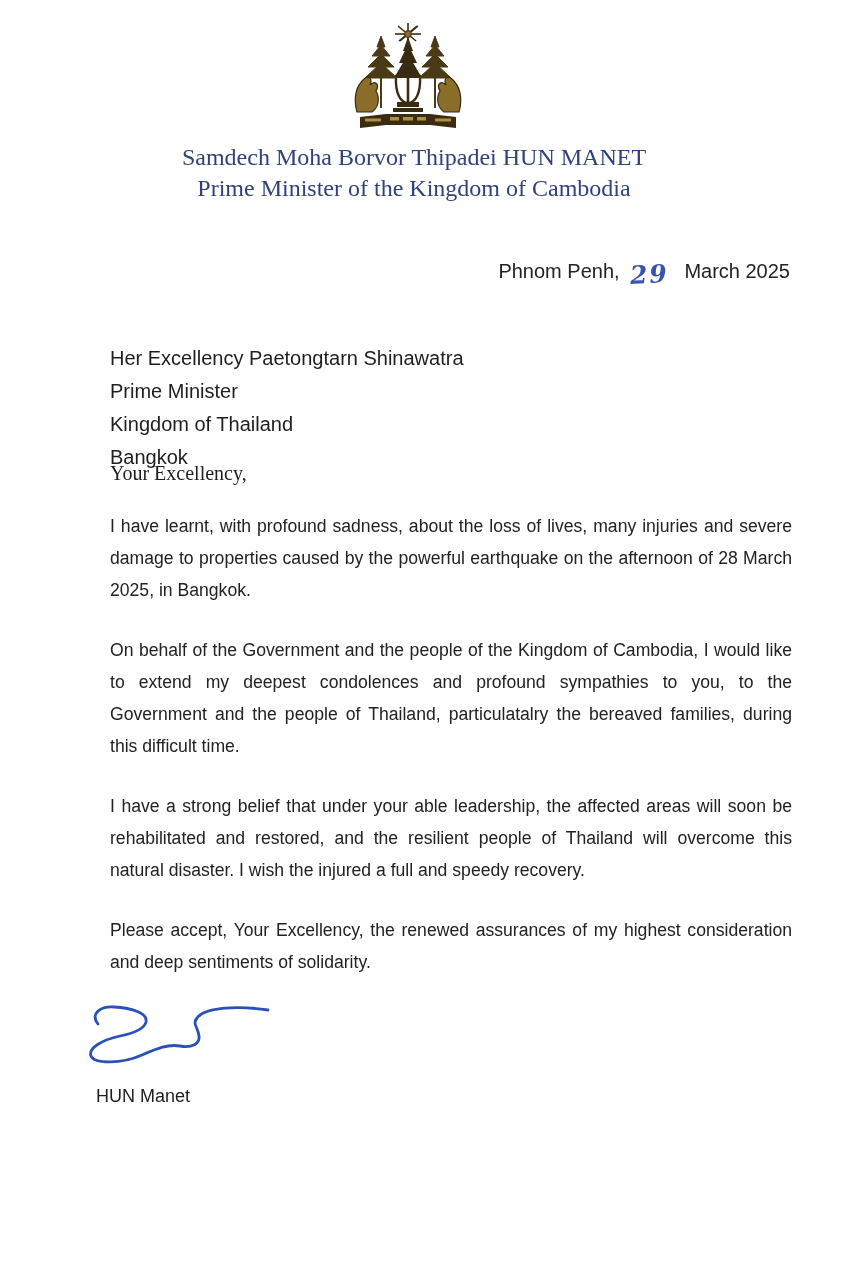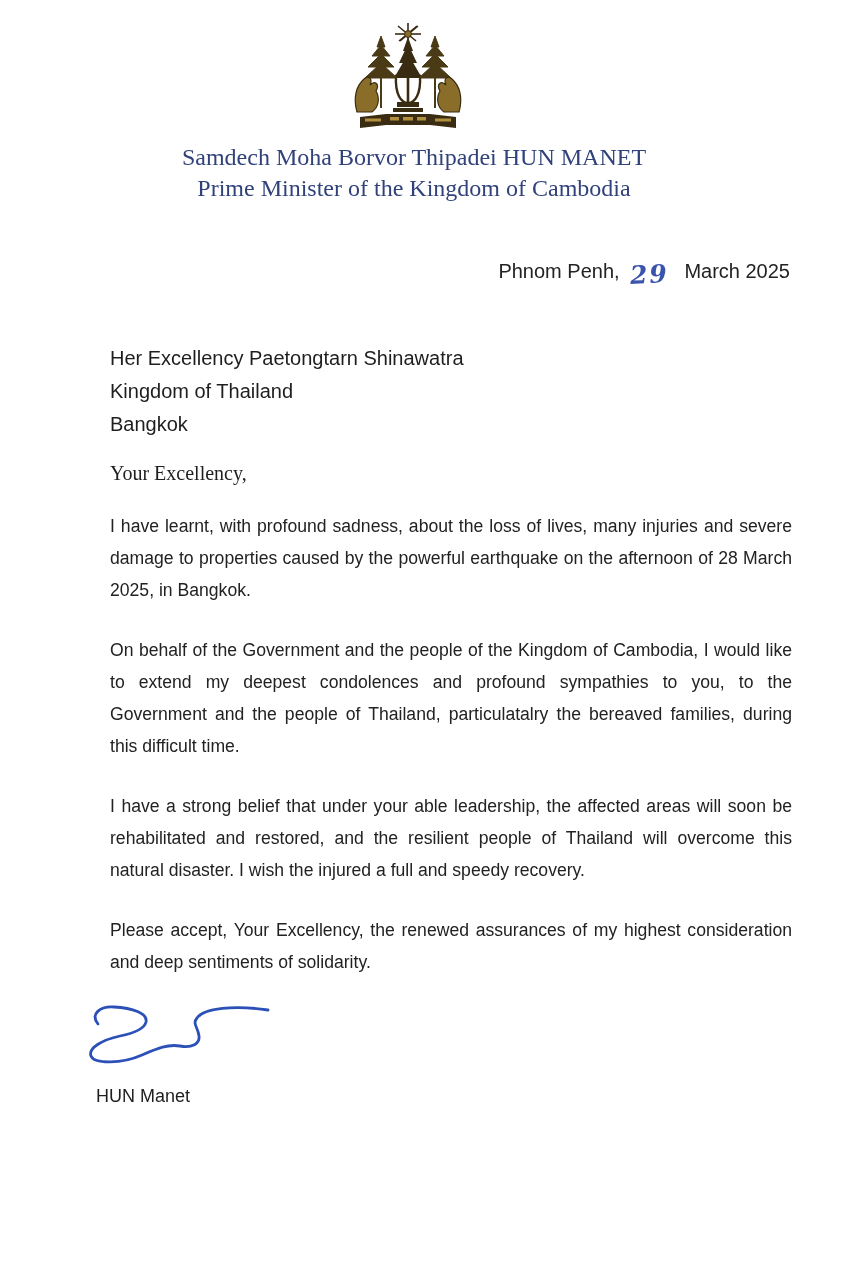--- a/index.html
+++ b/index.html
@@ -131,20 +131,21 @@
   </div>
 
   <div class="dateline">
     <span>Phnom Penh,</span>
     <span class="hand-day">29</span>
     <span>March 2025</span>
   </div>
 
   <div class="recipient">
     <div>Her Excellency Paetongtarn Shinawatra</div>
+    <div>Prime Minister</div>
     <div>Kingdom of Thailand</div>
     <div class="city">Bangkok</div>
   </div>
 
   <div class="salutation">Your Excellency,</div>
 
   <div class="body-text">
     <p>I have learnt, with profound sadness, about the loss of lives, many injuries and severe damage to properties caused by the powerful earthquake on the afternoon of 28 March 2025, in Bangkok.</p>
     <p>On behalf of the Government and the people of the Kingdom of Cambodia, I would like to extend my deepest condolences and profound sympathies to you, to the Government and the people of Thailand, particulatalry the bereaved families, during this difficult time.</p>
     <p>I have a strong belief that under your able leadership, the affected areas will soon be rehabilitated and restored, and the resilient people of Thailand will overcome this natural disaster. I wish the injured a full and speedy recovery.</p>

